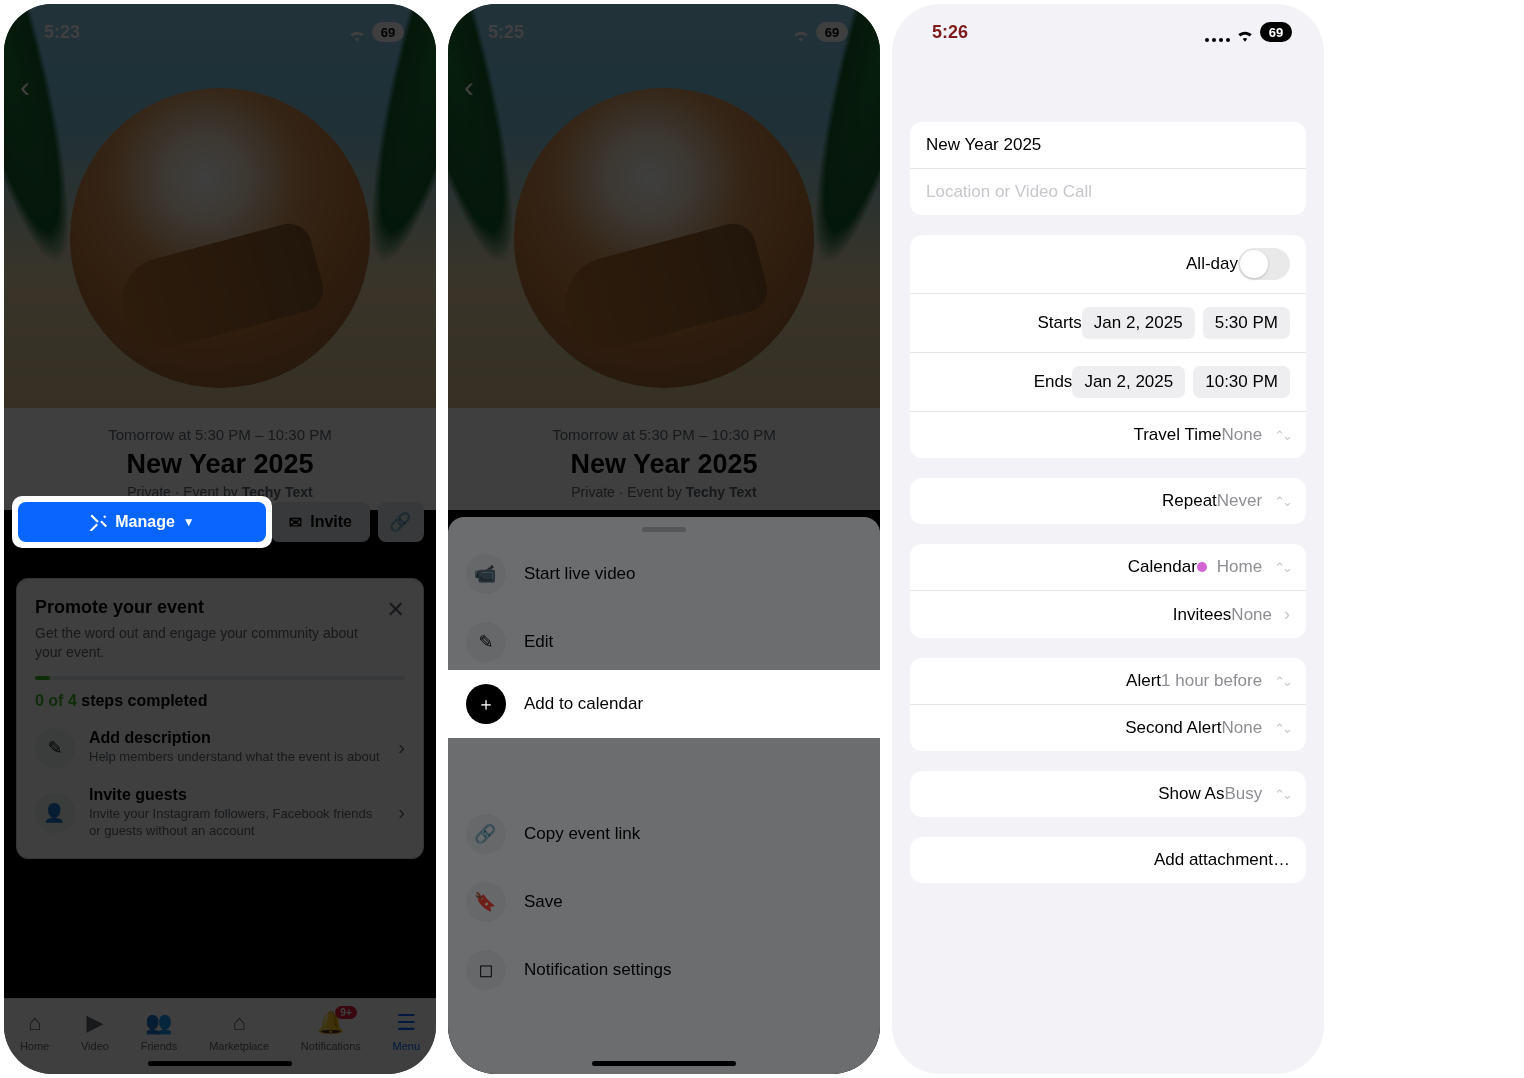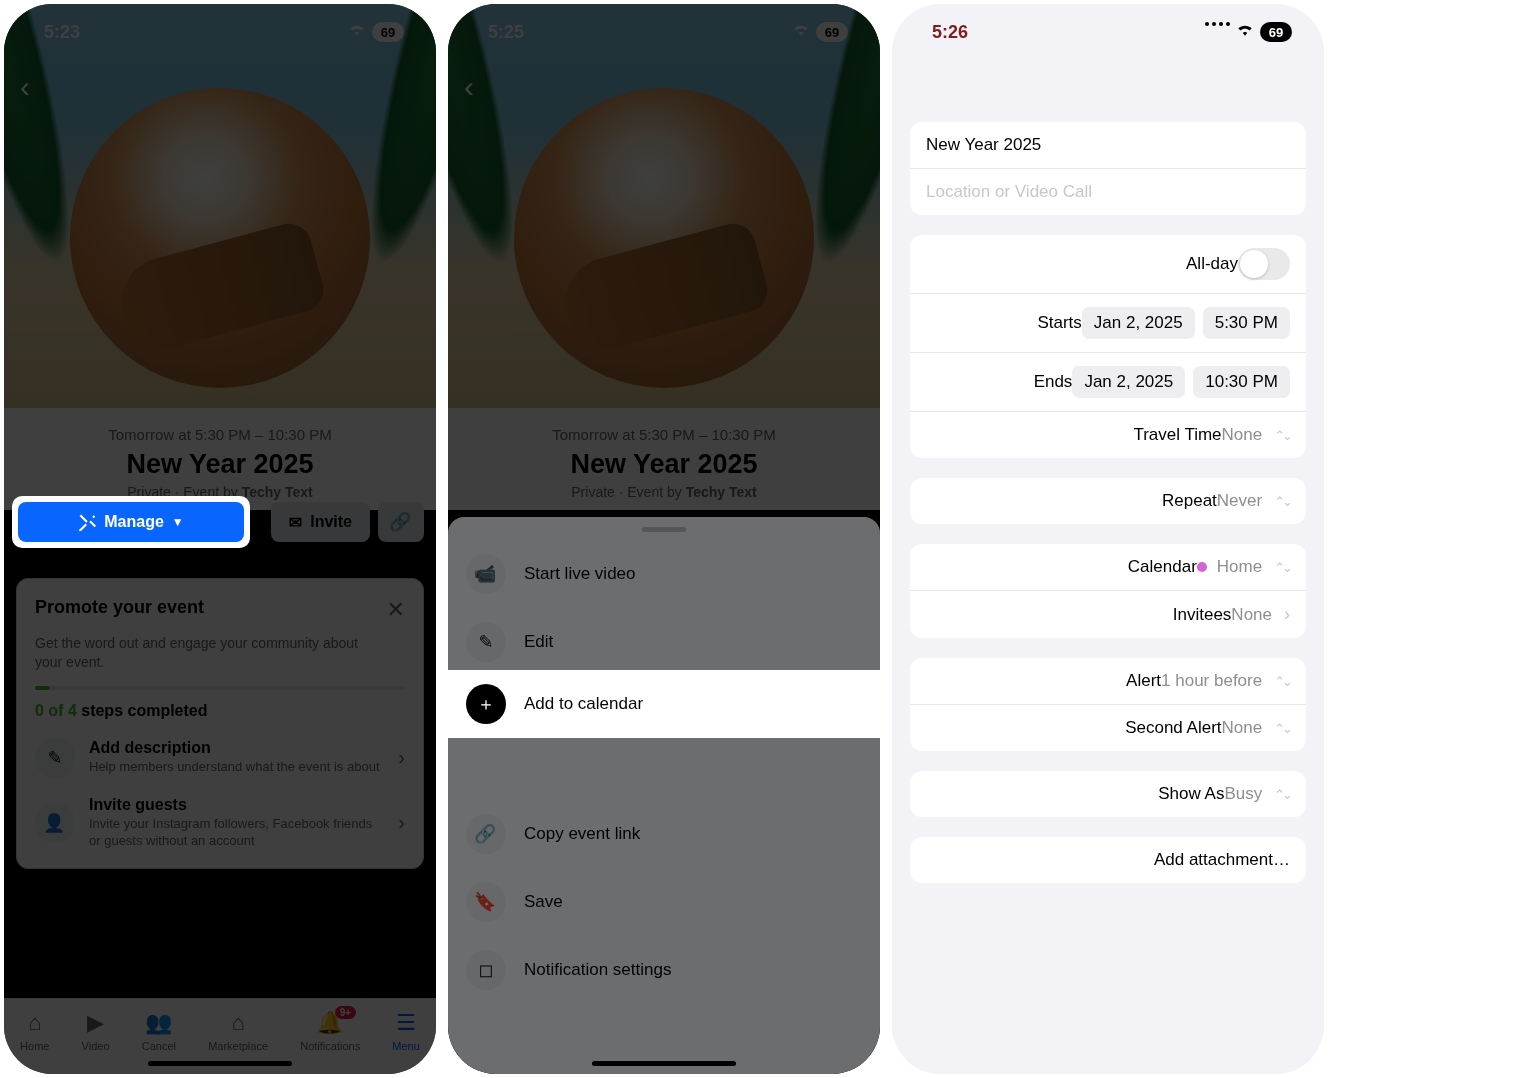--- a/index.html
+++ b/index.html
@@ -7,21 +7,21 @@
 
 
 .phone{position:relative;height:1070px;border-radius:48px;overflow:hidden;background:#000}
 .phone-1{width:432px}
 .phone-2{width:432px}
 .phone-3{width:432px}
 
 
 .status-bar{position:absolute;top:0;left:0;right:0;height:56px;display:flex;align-items:center;justify-content:space-between;padding:0 32px 0 40px;z-index:50}
 .status-time{font-size:18px;font-weight:700}
-.status-right{display:flex;align-items:flex-start;gap:6px}
+.status-right{display:flex;align-items:flex-end;gap:6px}
 .status-icons-dots{display:flex;gap:3px;align-items:center}
 .status-icons-dots span{width:4px;height:4px;border-radius:50%;background:#000}
 .wifi{width:18px;height:14px}
 .battery-pill{display:flex;align-items:center;justify-content:center;font-size:13px;font-weight:600;background:#000;color:#fff;border-radius:10px;width:32px;height:20px}
 
 
 .dim{filter:brightness(.45)}
 .overlay-shade{position:absolute;inset:0;background:rgba(0,0,0,.45);z-index:40;border-radius:48px}
 
 
@@ -42,21 +42,21 @@
 .btn-row{position:absolute;top:498px;left:0;right:0;display:flex;gap:8px;padding:0 12px}
 .highlight-box{background:#fff;padding:6px;border-radius:10px}
 .manage-btn{flex:1;background:#0866ff;color:#fff;font-size:16px;font-weight:600;height:40px;border-radius:8px;display:flex;align-items:center;justify-content:center;gap:8px;border:none}
 .grey-btn{background:#e4e6eb;height:40px;border-radius:8px;display:flex;align-items:center;justify-content:center;gap:8px;border:none;font-size:16px;font-weight:600;color:#050505;padding:0 18px}
 .icon-btn{background:#e4e6eb;height:40px;width:46px;border-radius:8px;display:flex;align-items:center;justify-content:center;border:none;font-size:18px}
 
 
 .promote{position:absolute;top:574px;left:12px;right:12px;border:1px solid #ced0d4;border-radius:12px;padding:18px;background:#fff}
 .promote-head{display:flex;justify-content:space-between;align-items:start}
 .promote h3{font-size:18px;font-weight:700;color:#050505}
-.promote p{font-size:14px;color:#606770;margin-top:16px;line-height:1.35}
+.promote p{font-size:14px;color:#606770;margin-top:6px;line-height:1.35}
 .close-x{font-size:22px;color:#606770;cursor:pointer}
 .progress-line{height:4px;background:#e4e6eb;border-radius:2px;margin-top:14px;position:relative}
 .progress-line::before{content:"";position:absolute;left:0;top:0;bottom:0;width:4%;background:#42b72a;border-radius:2px}
 .progress-text{font-size:16px;margin-top:12px}
 .progress-text .g{color:#42b72a;font-weight:700}
 .step-row{display:flex;align-items:center;gap:14px;margin-top:18px}
 .step-circle{width:40px;height:40px;border-radius:50%;background:#f0f2f5;display:flex;align-items:center;justify-content:center;font-size:18px}
 .step-body{flex:1}
 .step-body h4{font-size:16px;font-weight:600;color:#050505}
 .step-body p{font-size:13px;color:#606770;margin-top:2px;line-height:1.3}
@@ -172,40 +172,40 @@
       <div class="tab">
           <div class="tab-icon">⌂</div>
           <span>Home</span>
         </div>
       <div class="tab">
           <div class="tab-icon">▶</div>
           <span>Video</span>
         </div>
       <div class="tab">
           <div class="tab-icon">👥</div>
-          <span>Cancel</span>
+          <span>Friends</span>
         </div>
       <div class="tab">
           <div class="tab-icon">⌂</div>
           <span>Marketplace</span>
         </div>
       <div class="tab">
           <div class="tab-icon">🔔</div>
           <div class="badge">9+</div>
           <span>Notifications</span>
         </div>
       <div class="tab active">
           <div class="tab-icon">☰</div>
           <span>Menu</span>
         </div>
     </div>
   </div>
 
   <div style="position:absolute;top:492px;left:8px;z-index:50" class="highlight-box">
-    <button class="manage-btn" style="width:226px">
+    <button class="manage-btn" style="width:248px">
       <svg width="18" height="18" viewBox="0 0 24 24" fill="#fff">
           <path d="M22 19l-7-7 2-2 7 7-2 2zm-11-6L2 4l2-2 9 9-2 2zm-1 1l2 2-9 9-2-2 9-9zm9-9l2-2 2 2-2 2-2-2z"></path>
         </svg>
       <span>Manage</span>
       <span style="font-size:12px">▼</span>
     </button>
   </div>
   <div class="home-indicator"></div>
 </div>
 

